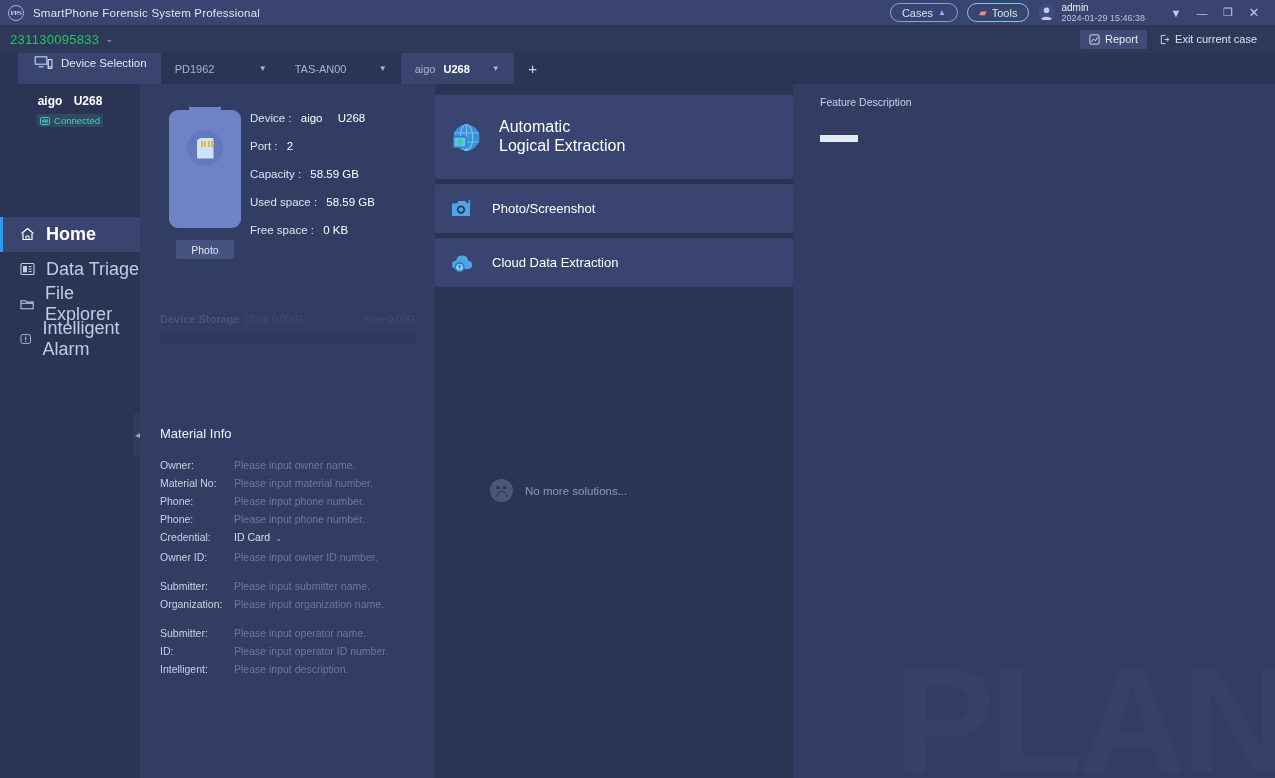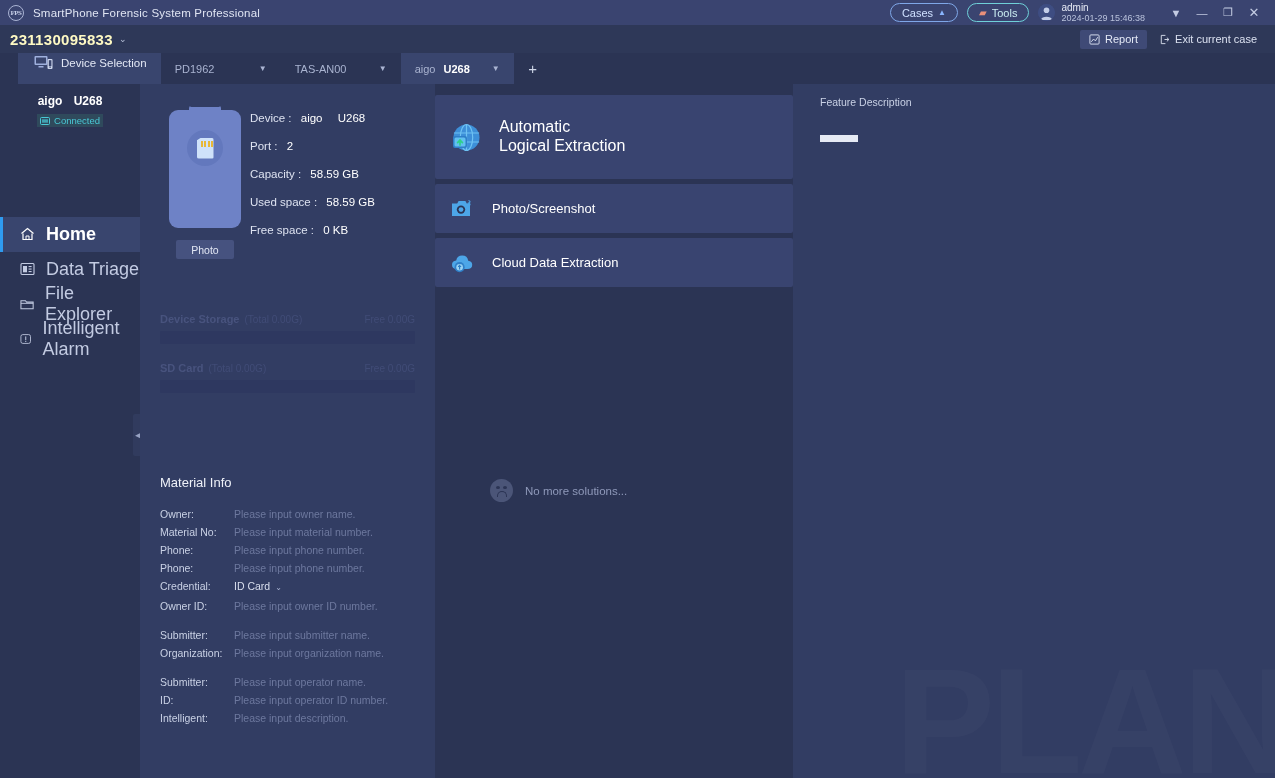--- a/index.html
+++ b/index.html
@@ -50,21 +50,21 @@
     width: 26px; height: 25px; display: flex; align-items: center; justify-content: center;
     font-size: 11px; color: #c3cbe2;
   }
   .win-btn.close { font-size: 13px; }
 
   
   .casebar {
     height: 28px; background: #2e3858; display: flex; align-items: center;
     padding: 0 10px; position: relative;
   }
-  .case-no { font-size: 15px; font-weight: bold; color: #fef9c3; letter-spacing: .3px; }
+  .case-no { font-size: 13px; font-weight: normal; color: #22c55e; letter-spacing: .3px; }
   .case-caret { font-size: 9px; color: #b7c0d8; margin-left: 6px; }
   .casebar-right { margin-left: auto; display: flex; align-items: center; gap: 4px; }
   .btn-report {
     display: flex; align-items: center; gap: 5px; height: 19px; padding: 0 9px;
     background: #3f4a76; border-radius: 2px; font-size: 11px; color: #e4e9f6;
   }
   .btn-exit {
     display: flex; align-items: center; gap: 5px; height: 19px; padding: 0 8px;
     font-size: 11px; color: #dbe1f0;
   }
@@ -423,28 +423,20 @@
 
       <div class="storage">
         <div class="st-block">
           <div class="st-head">
             <span class="st-name">Device Storage</span>
             <span class="st-total">(Total 0.00G)</span>
             <span class="st-free">Free 0.00G</span>
           </div>
           <div class="st-bar"></div>
         </div>
-        <div class="st-block">
-          <div class="st-head">
-            <span class="st-name">SD Card</span>
-            <span class="st-total">(Total 0.00G)</span>
-            <span class="st-free">Free 0.00G</span>
-          </div>
-          <div class="st-bar"></div>
-        </div>
       </div>
 
       <div class="material">
         <div class="mat-title">Material Info</div>
 
         <div class="mrow">
           <span class="mlabel">Owner:</span>
           <span class="mval">Please input owner name.</span>
         </div>
         <div class="mrow">

